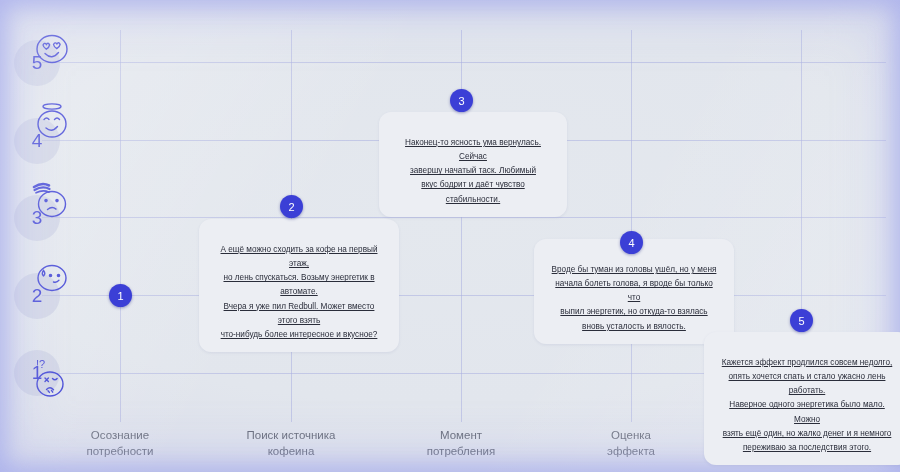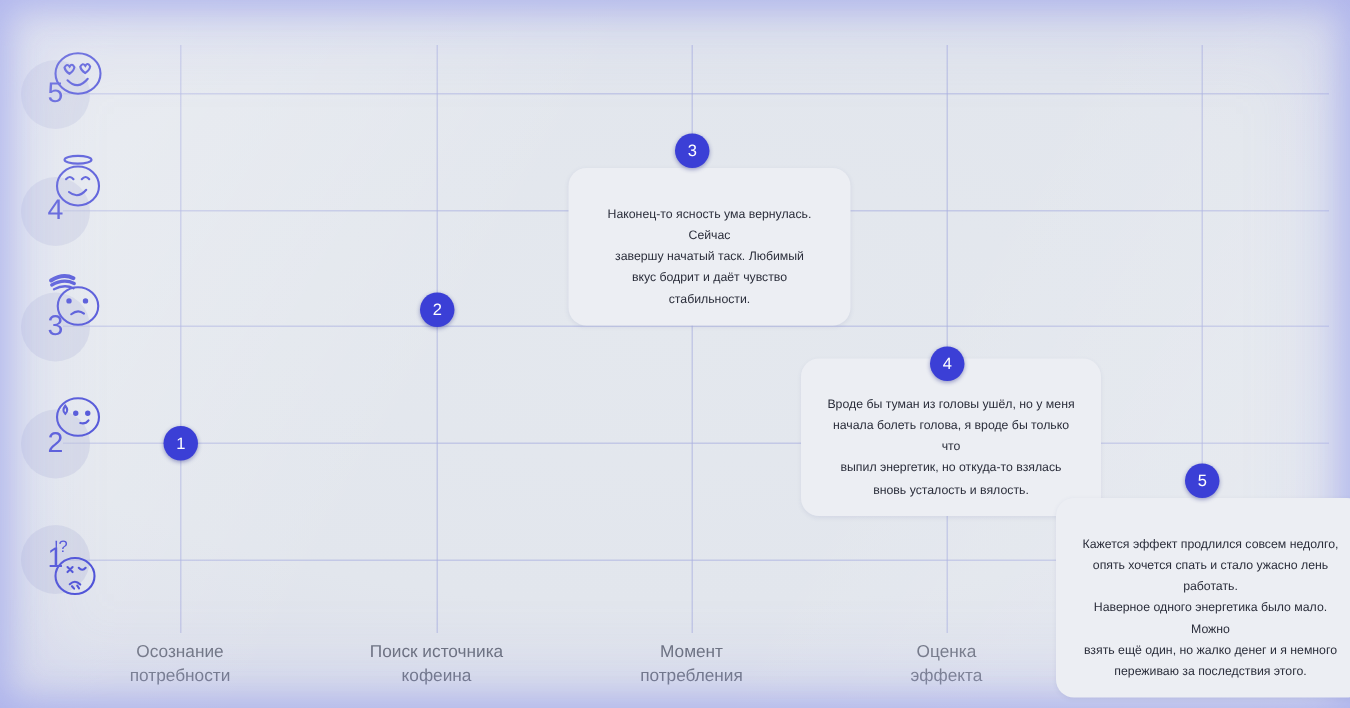--- a/index.html
+++ b/index.html
@@ -50,20 +50,21 @@
     background:#eceef3;
     border-radius:12px;
     padding:10px 14px;
     color:#2a2d3a;
     font-size:8.2px;
     line-height:1.72;
     text-align:center;
     box-shadow:0 1px 3px rgba(80,86,150,.10);
     z-index:4;
     white-space:pre-line;
+    text-decoration:underline;
   }
   .xlabel{
     position:absolute;bottom:12px;
     text-align:center;
     color:#6a6f7d;
     font-size:11.5px;
     line-height:1.45;
     white-space:pre-line;
     transform:translateX(-50%);
     width:170px;
@@ -154,20 +155,26 @@
     </svg>
   </div>
 
   <div class="node" style="left:109px;top:284px">
     <span>1</span>
   </div>
 
   <div class="node" style="left:280px;top:195px">
     <span>2</span>
   </div>
+  <div class="bubble" style="left:199px;top:219px;width:172px">
+    <span>А ещё можно сходить за кофе на первый этаж,
+но лень спускаться.  Возьму энергетик в автомате.
+Вчера я уже пил Redbull. Может вместо этого взять
+что-нибудь более интересное и вкусное?</span>
+  </div>
 
   <div class="node" style="left:450px;top:89px">
     <span>3</span>
   </div>
   <div class="bubble" style="left:379px;top:112px;width:160px">
     <span>Наконец-то ясность ума вернулась. Сейчас
 завершу начатый таск. Любимый
 вкус бодрит и даёт чувство стабильности.</span>
   </div>
 

